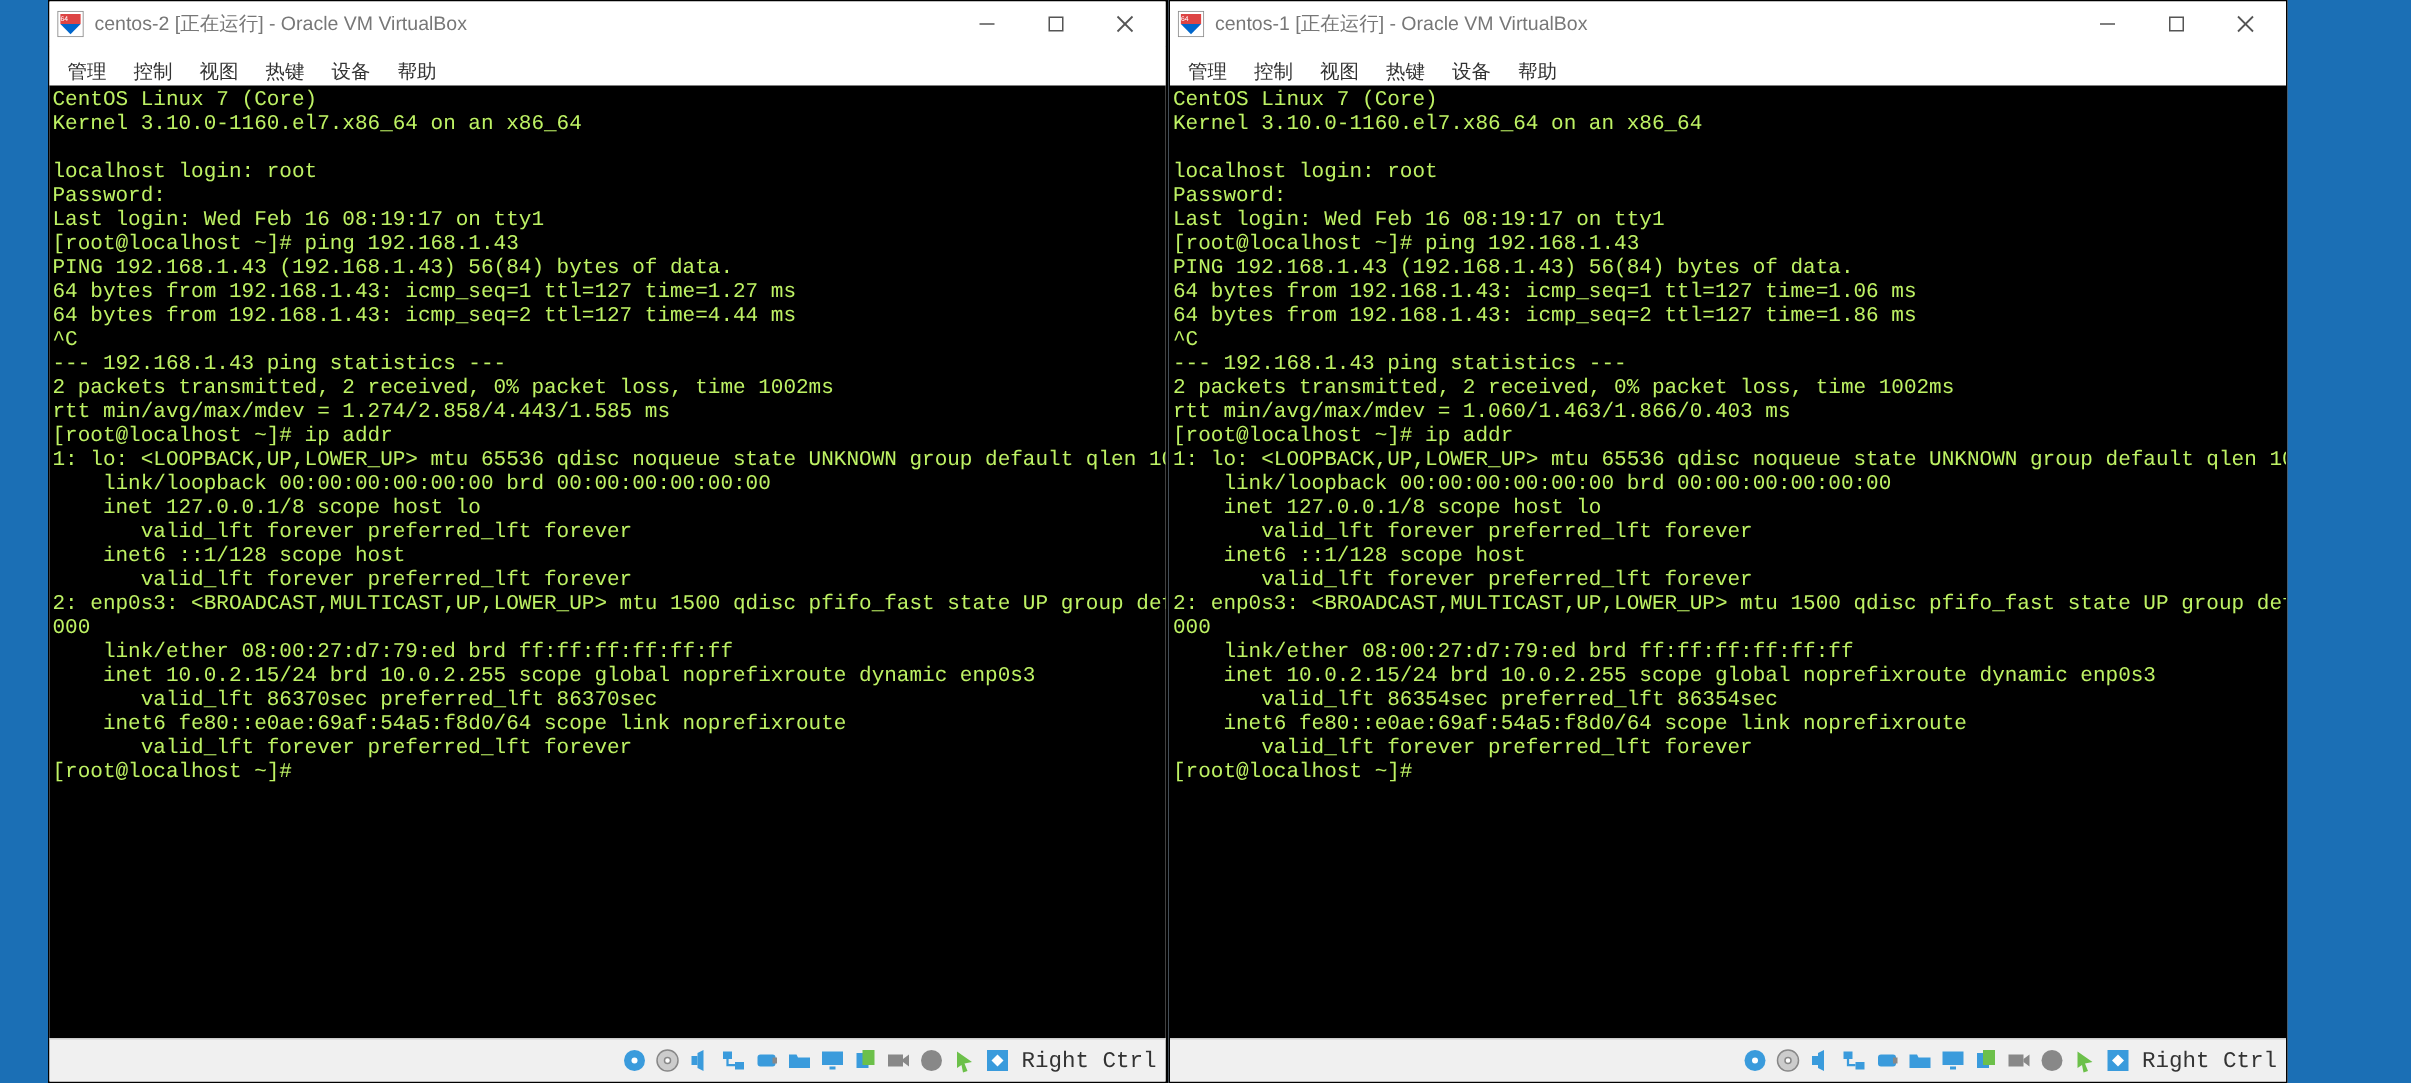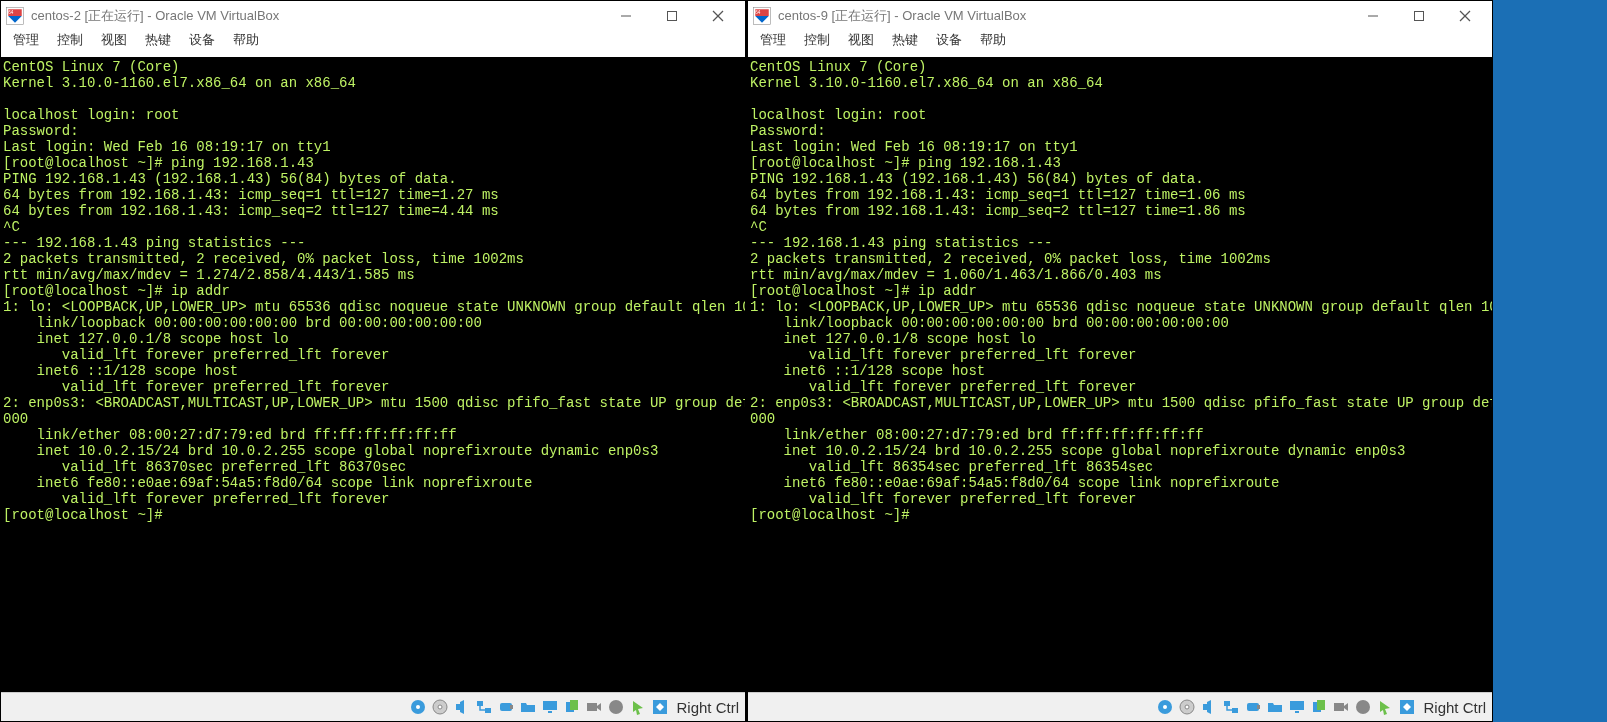--- a/index.html
+++ b/index.html
@@ -1,29 +1,29 @@
 <!DOCTYPE html>
 <html><head>
 <meta charset="utf-8">
 <style>
   html,body{margin:0;padding:0;background:#1b6fb5;font-family:"Segoe UI",Tahoma,sans-serif;font-size:13px;}
-  .desktop{display:flex;width:1493px;height:722px;}
+  .desktop{display:flex;width:1493px;height:722px;padding-left:32px;}
   .vm{flex:1;background:#fff;display:flex;flex-direction:column;border:1px solid #000;box-sizing:border-box;min-width:0;}
   .titlebar{height:30px;display:flex;align-items:center;background:#fff;color:#777;padding:0 4px;}
   .titlebar .app-icon{width:20px;height:20px;margin-right:6px;display:inline-flex;align-items:center;justify-content:center;}
   .titlebar .app-icon svg{width:18px;height:18px;}
   .titlebar .title{flex:1;white-space:nowrap;overflow:hidden;text-overflow:ellipsis;font-size:13px;}
   .win-controls{display:flex;}
   .win-btn{width:46px;height:30px;display:flex;align-items:center;justify-content:center;color:#555;}
-  .menubar{height:26px;display:flex;align-items:flex-start;gap:18px;padding:0 12px;background:#fff;color:#333;font-size:13px;}
+  .menubar{height:26px;display:flex;align-items:flex-end;gap:18px;padding:0 12px;background:#fff;color:#333;font-size:13px;}
   .menubar span{cursor:default;}
   .term{flex:1;background:#000;color:#bef264;font-family:"Consolas","Courier New",monospace;font-size:14px;line-height:16px;padding:2px 2px;overflow:hidden;white-space:pre;min-width:0;}
   .statusbar{height:28px;background:#f0f0f0;display:flex;align-items:center;justify-content:flex-end;padding:0 6px;color:#333;font-size:15px;gap:2px;border-top:1px solid #ccc;}
   .sb-icon{width:20px;height:20px;display:inline-flex;align-items:center;justify-content:center;}
-  .sb-text{margin-left:4px;font-family:Liberation Sans, sans-serif;}
+  .sb-text{margin-left:4px;font-family:Liberation Mono, monospace;}
   .divider{width:1px;background:#000;}
   .sb-icon svg{width:18px;height:18px;}
 </style>
 </head>
 <body>
 
 <div class="desktop">
 
   <div class="vm">
     <div class="titlebar">
@@ -172,21 +172,21 @@
   <div class="vm">
     <div class="titlebar">
       <span class="app-icon">
         <svg viewBox="0 0 32 32">
             <rect x="1" y="1" width="30" height="30" fill="#fff" stroke="#888"></rect>
             <polygon points="4,4 28,4 28,16 4,16" fill="#d44"></polygon>
             <text x="4" y="13" font-size="8" fill="#fff" font-family="Arial">64</text>
             <polygon points="4,16 28,16 16,28" fill="#06c"></polygon>
           </svg>
       </span>
-      <span class="title">centos-9 [正在运行] - Oracle VM VirtualBox</span>
+      <span class="title">centos-1 [正在运行] - Oracle VM VirtualBox</span>
       <div class="win-controls">
         <div class="win-btn">
             <svg width="12" height="12">
               <line x1="1" y1="6" x2="11" y2="6" stroke="#555" stroke-width="1"></line>
             </svg>
           </div>
         <div class="win-btn">
             <svg width="12" height="12">
               <rect x="1.5" y="1.5" width="9" height="9" fill="none" stroke="#555" stroke-width="1"></rect>
             </svg>

